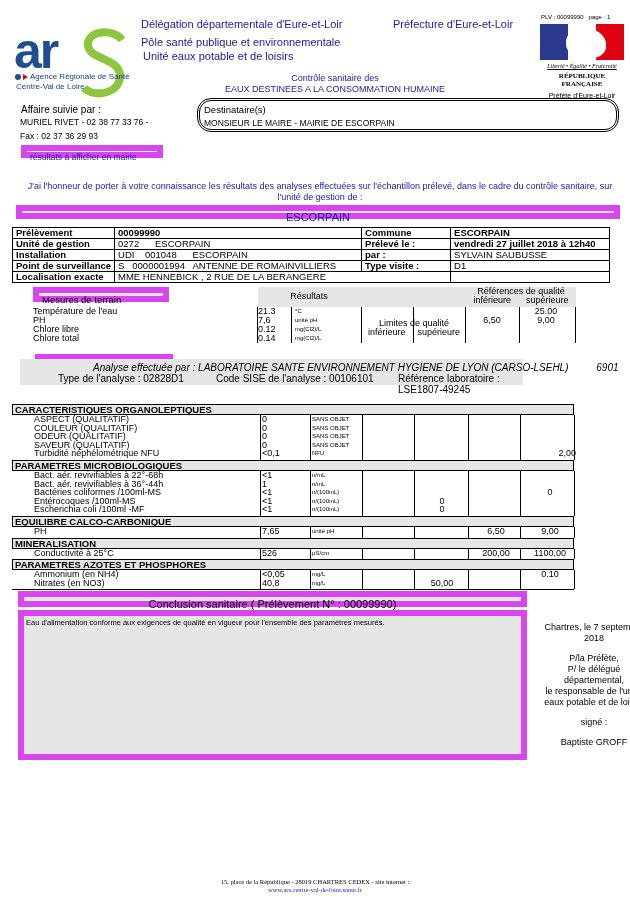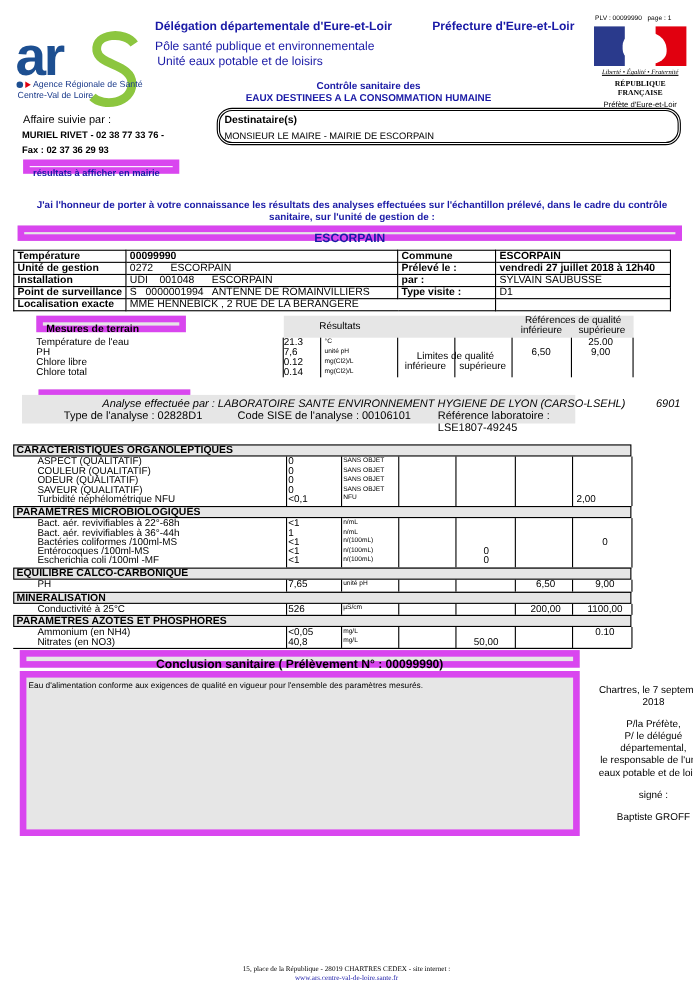--- a/index.html
+++ b/index.html
@@ -6,21 +6,21 @@
   body { width:630px; height:897px; position:relative; overflow:hidden; font-family:"Liberation Sans", sans-serif; color:#000; }
   .abs { position:absolute; }
   .blue { color:#1a1aa6; }
   .hdr-line { font-size:11px; color:#1a1aa6; white-space:nowrap; }
   
   .ars-logo { left:14px; top:22px; width:118px; height:78px; }
   .ars-sub { font-size:8px; color:#1a3a8a; line-height:10px; }
   
   .rf-box { left:540px; top:24px; width:84px; height:76px; font-family:"Liberation Serif", serif; text-align:center; }
   .rf-flag { width:84px; height:36px; position:relative; }
-  .bold { font-weight:bold; }
+  .bold { font-weight:normal; }
   .box { border:6px solid #d946ef; box-sizing:border-box; }
   .dbl { border:3px double #000; }
   .gray { background:#e6e6e6; }
   table { border-collapse:collapse; }
   .info td { border:1px solid #000; font-size:9.5px; padding:0 3px; height:10px; line-height:10px; white-space:nowrap; }
   .info td.k { font-weight:bold; }
   .cat { font-weight:bold; font-size:9.5px; background:#e6e6e6; border:1px solid #000; padding-left:2px; line-height:10px; }
   .center { text-align:center; }
   .sig { font-size:9px; text-align:center; line-height:11px;padding-left:16px; }
 </style>
@@ -67,21 +67,21 @@
   <div class="bold" style="font-size:9.5px;padding:3px 0 0 4px;">Destinataire(s)</div>
   <div style="font-size:8.5px;padding:3px 0 0 4px;">MONSIEUR LE MAIRE - MAIRIE DE ESCORPAIN</div>
 </div>
 
 <div class="abs bold blue center" style="left:20px;top:181px;width:600px;font-size:9px;line-height:11px;">J'ai l'honneur de porter à votre connaissance les résultats des analyses effectuées sur l'échantillon prélevé, dans le cadre du contrôle sanitaire, sur l'unité de gestion de :</div>
 <div class="abs box gray bold blue center" style="left:16px;top:205px;width:604px;height:14px;font-size:11px;line-height:13px;">ESCORPAIN</div>
 
 <table class="abs info" style="left:12px;top:227px;width:598px;">
   <tbody>
       <tr>
-    <td class="k" style="width:90px;">Température</td>
+    <td class="k" style="width:90px;">Prélèvement</td>
     <td class="k" style="width:240px;">00099990</td>
     <td class="k" style="width:82px;">Commune</td>
     <td class="k">ESCORPAIN</td>
   </tr>
   <tr>
     <td class="k">Unité de gestion</td>
     <td style="white-space:pre;">0272      ESCORPAIN</td>
     <td class="k">Prélevé le :</td>
     <td class="k">vendredi 27 juillet 2018 à 12h40</td>
   </tr>
@@ -214,21 +214,21 @@
         <span style="position: absolute; top: 0px; white-space: nowrap; left: 458px; width: 52px; text-align: center;"></span>
         <span style="position: absolute; top: 0px; white-space: nowrap; left: 512px; width: 52px; text-align: center;"></span>
       </div>
       <div style="position: relative; height: 8.6px; font-size: 9px; line-height: 8.6px;">
         <span style="position: absolute; top: 0px; white-space: nowrap; left: 22px;">Turbidité néphélométrique NFU</span>
         <span style="position: absolute; top: 0px; white-space: nowrap; left: 250px;">&lt;0,1</span>
         <span style="position: absolute; top: 0px; white-space: nowrap; left: 300px; font-size: 6px;">NFU</span>
         <span style="position: absolute; top: 0px; white-space: nowrap; left: 350px; width: 52px; text-align: center;"></span>
         <span style="position: absolute; top: 0px; white-space: nowrap; left: 404px; width: 52px; text-align: center;"></span>
         <span style="position: absolute; top: 0px; white-space: nowrap; left: 458px; width: 52px; text-align: center;"></span>
-        <span style="position: absolute; top: 0px; white-space: nowrap; left: 512px; width: 52px; text-align: left;">2,00</span>
+        <span style="position: absolute; top: 0px; white-space: nowrap; left: 512px; width: 52px; text-align: right;">2,00</span>
       </div>
     </div>
     <div style="position: absolute; left: 248px; top: 11px; width: 0px; height: 45px; border-left: 1px solid rgb(0, 0, 0);"></div>
     <div style="position: absolute; left: 298px; top: 11px; width: 0px; height: 45px; border-left: 1px solid rgb(0, 0, 0);"></div>
     <div style="position: absolute; left: 350px; top: 11px; width: 0px; height: 45px; border-left: 1px solid rgb(0, 0, 0);"></div>
     <div style="position: absolute; left: 402px; top: 11px; width: 0px; height: 45px; border-left: 1px solid rgb(0, 0, 0);"></div>
     <div style="position: absolute; left: 456px; top: 11px; width: 0px; height: 45px; border-left: 1px solid rgb(0, 0, 0);"></div>
     <div style="position: absolute; left: 508px; top: 11px; width: 0px; height: 45px; border-left: 1px solid rgb(0, 0, 0);"></div>
     <div style="position: absolute; left: 562px; top: 11px; width: 0px; height: 45px; border-left: 1px solid rgb(0, 0, 0);"></div>
     <div style="position: absolute; left: 248px; top: 56px; width: 314px; border-top: 1px solid rgb(0, 0, 0);"></div>

